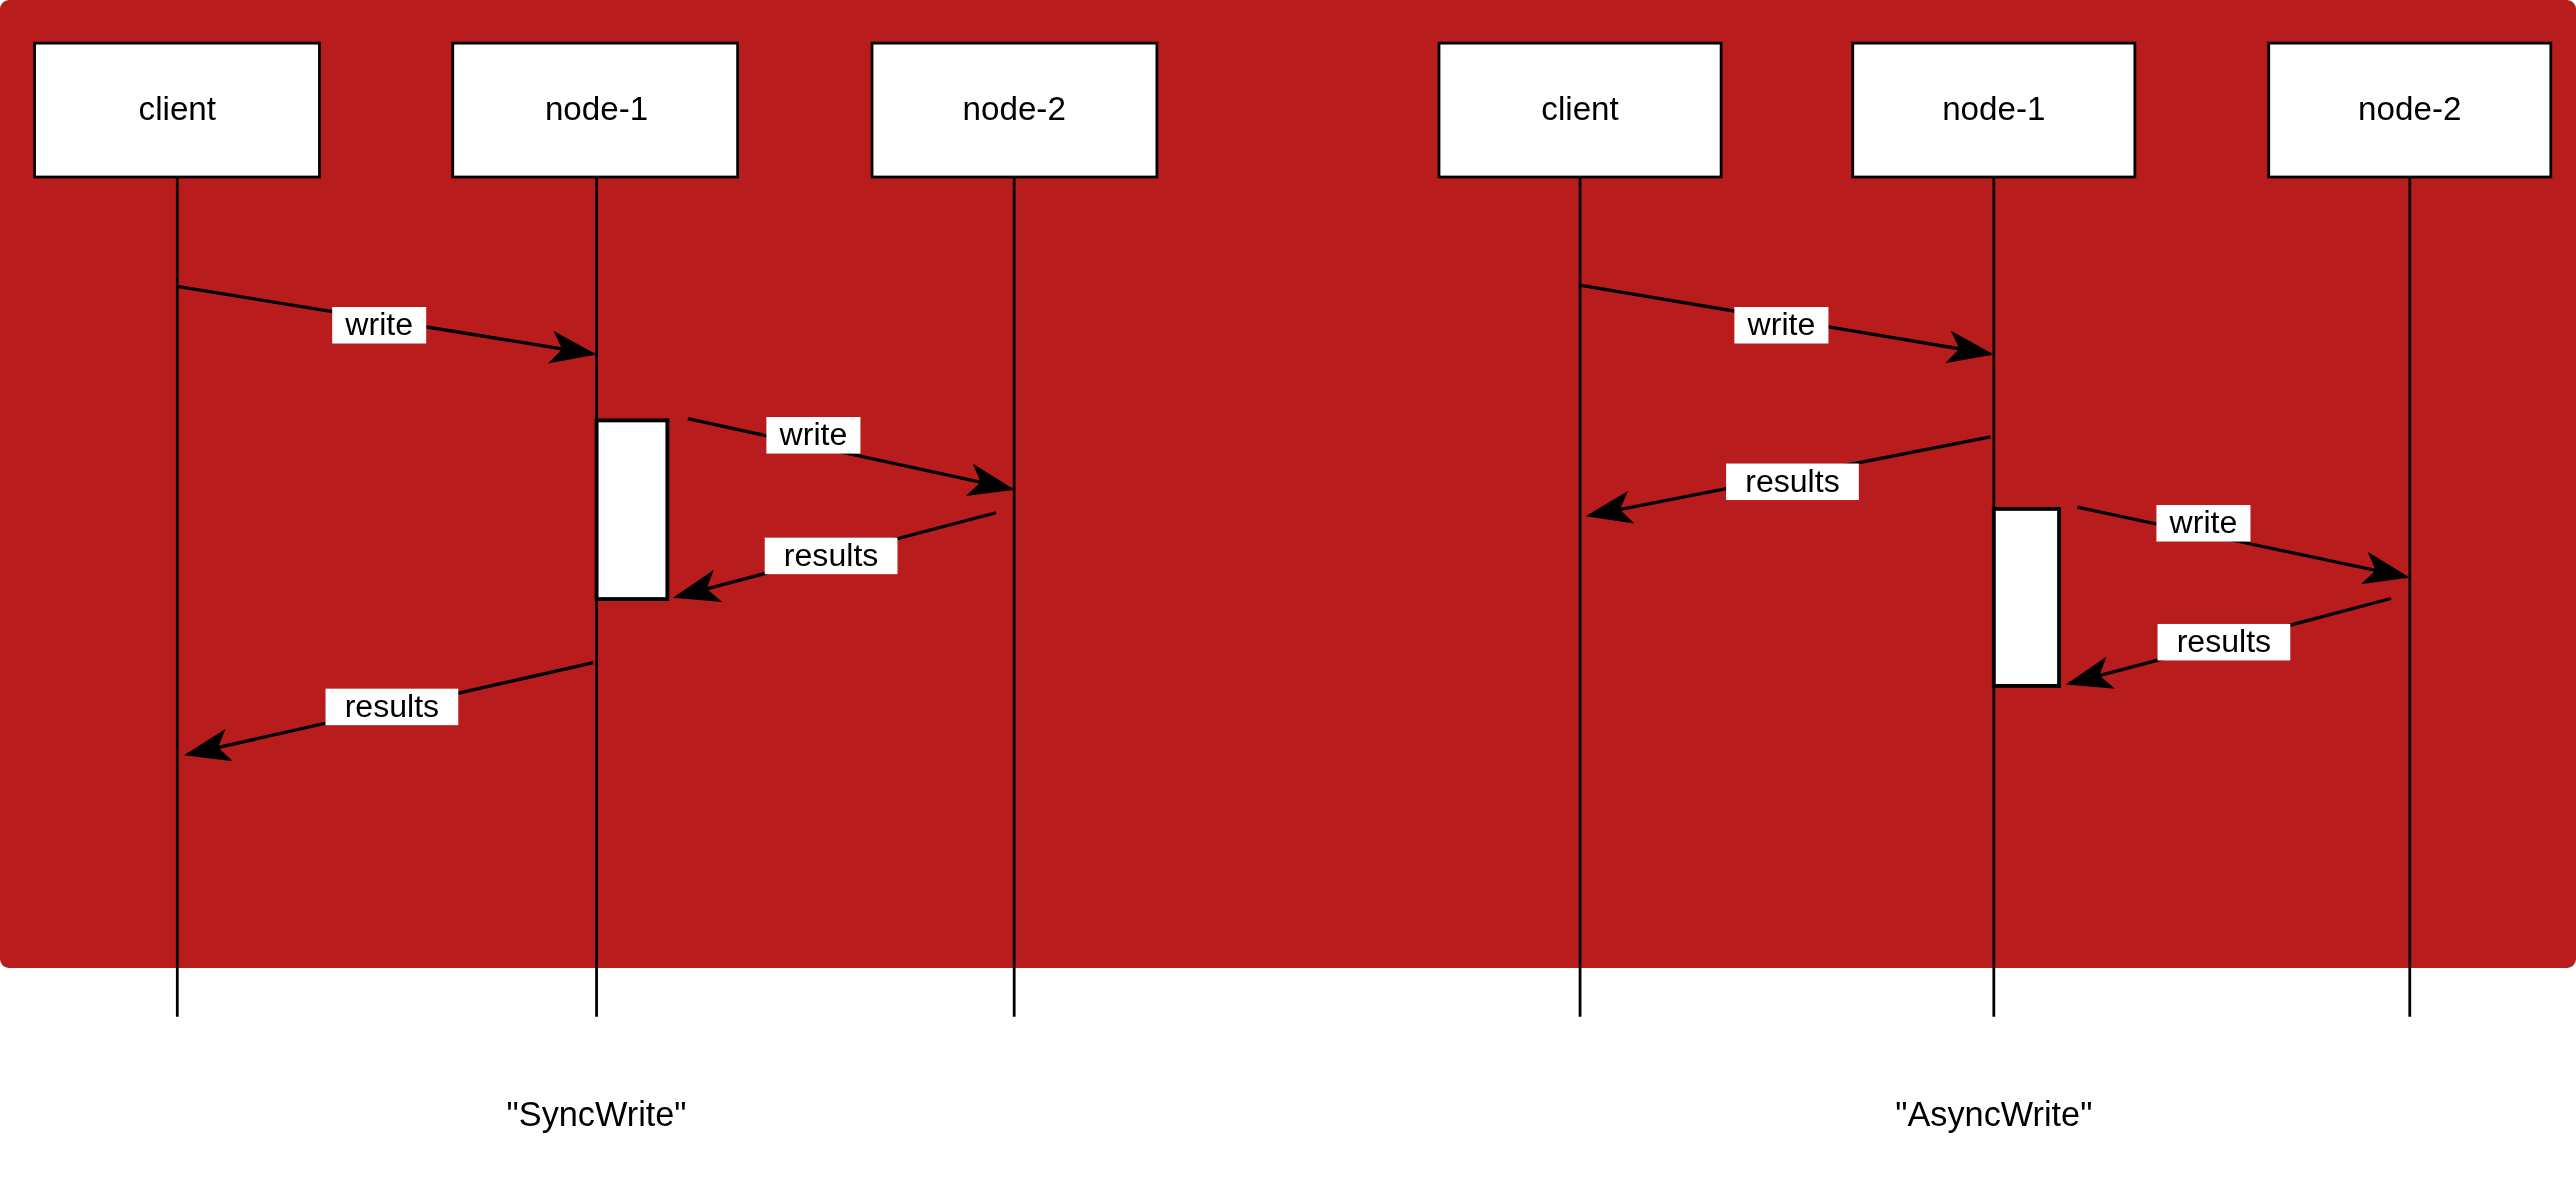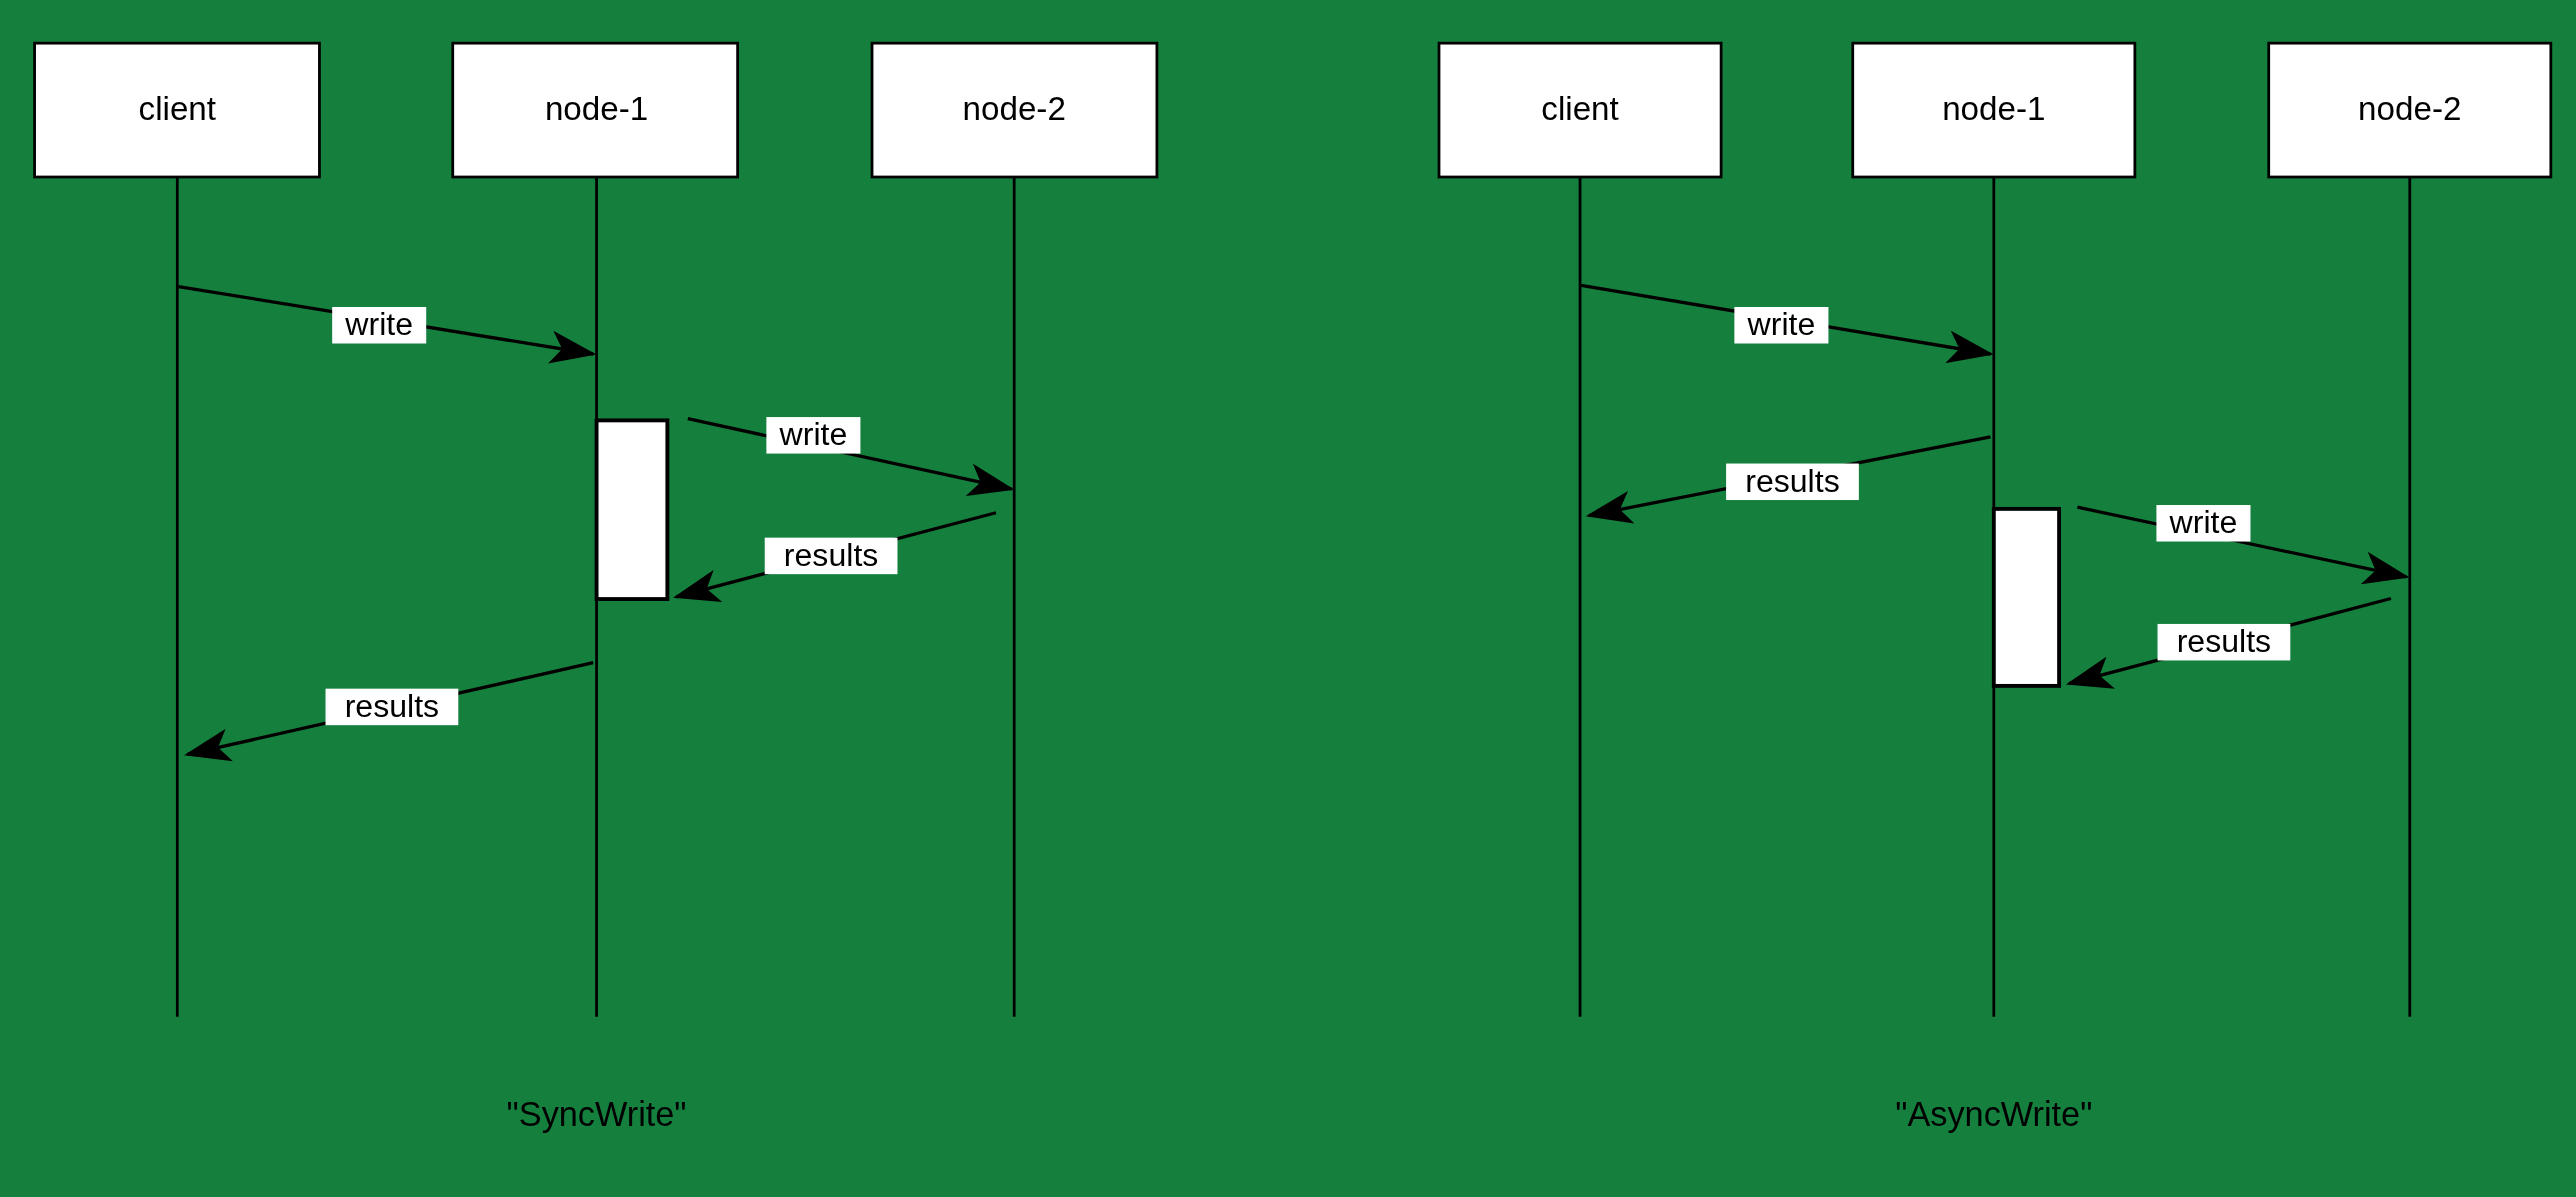--- a/index.html
+++ b/index.html
@@ -9,22 +9,23 @@
   }
   body {
     width: 2576px;
     height: 1197px;
     font-family: "Liberation Sans", "DejaVu Sans", sans-serif;
     overflow: hidden;
   }
   #stage {
     position: relative;
     width: 2576px;
-    height: 1197px;
-    background: #15803d;
+    height: 968px;
+    background: #b91c1c;
+    border-radius: 9px;
   }
   .diagram-svg {
     position: absolute;
     top: 0;
     left: 0;
     width: 2576px;
     height: 1197px;
   }
   .participant-box {
     fill: #ffffff;

